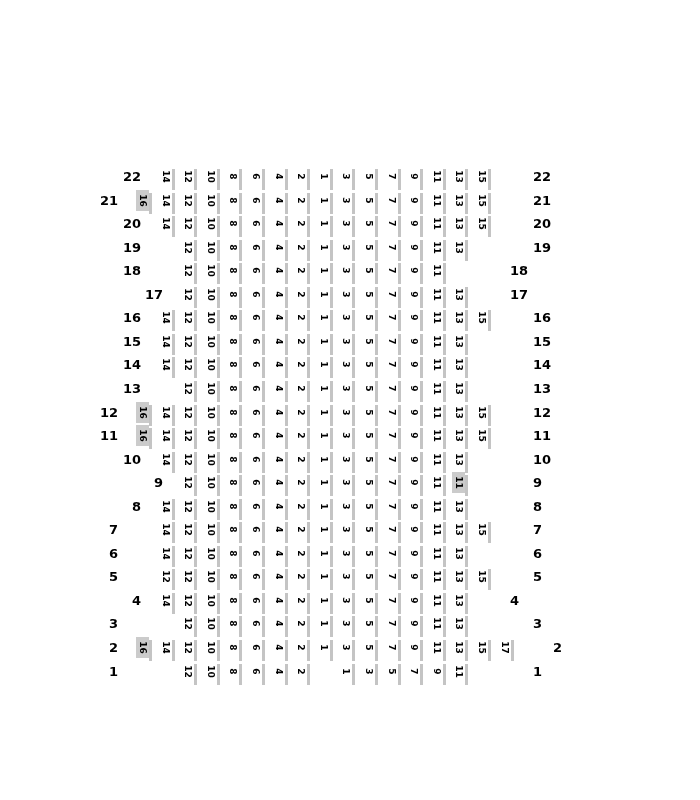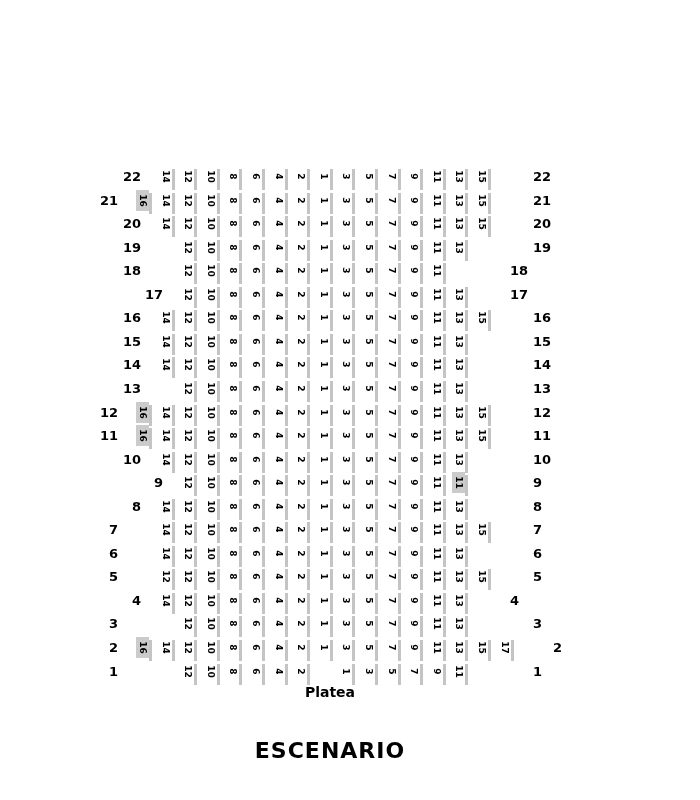--- a/index.html
+++ b/index.html
@@ -1020,15 +1020,13 @@
       <div class="seat" style="left: 407px; top: 661px;">
         <span class="num">7</span>
       </div>
       <div class="seat" style="left: 430px; top: 661px;">
         <span class="num">9</span>
       </div>
       <div class="seat" style="left: 452px; top: 661px;">
         <span class="num">11</span>
       </div>
     </div>
-  <div class="section-label">Platea</div>
-  <div class="stage-label">ESCENARIO</div>
 </div>
 
 </body></html>

